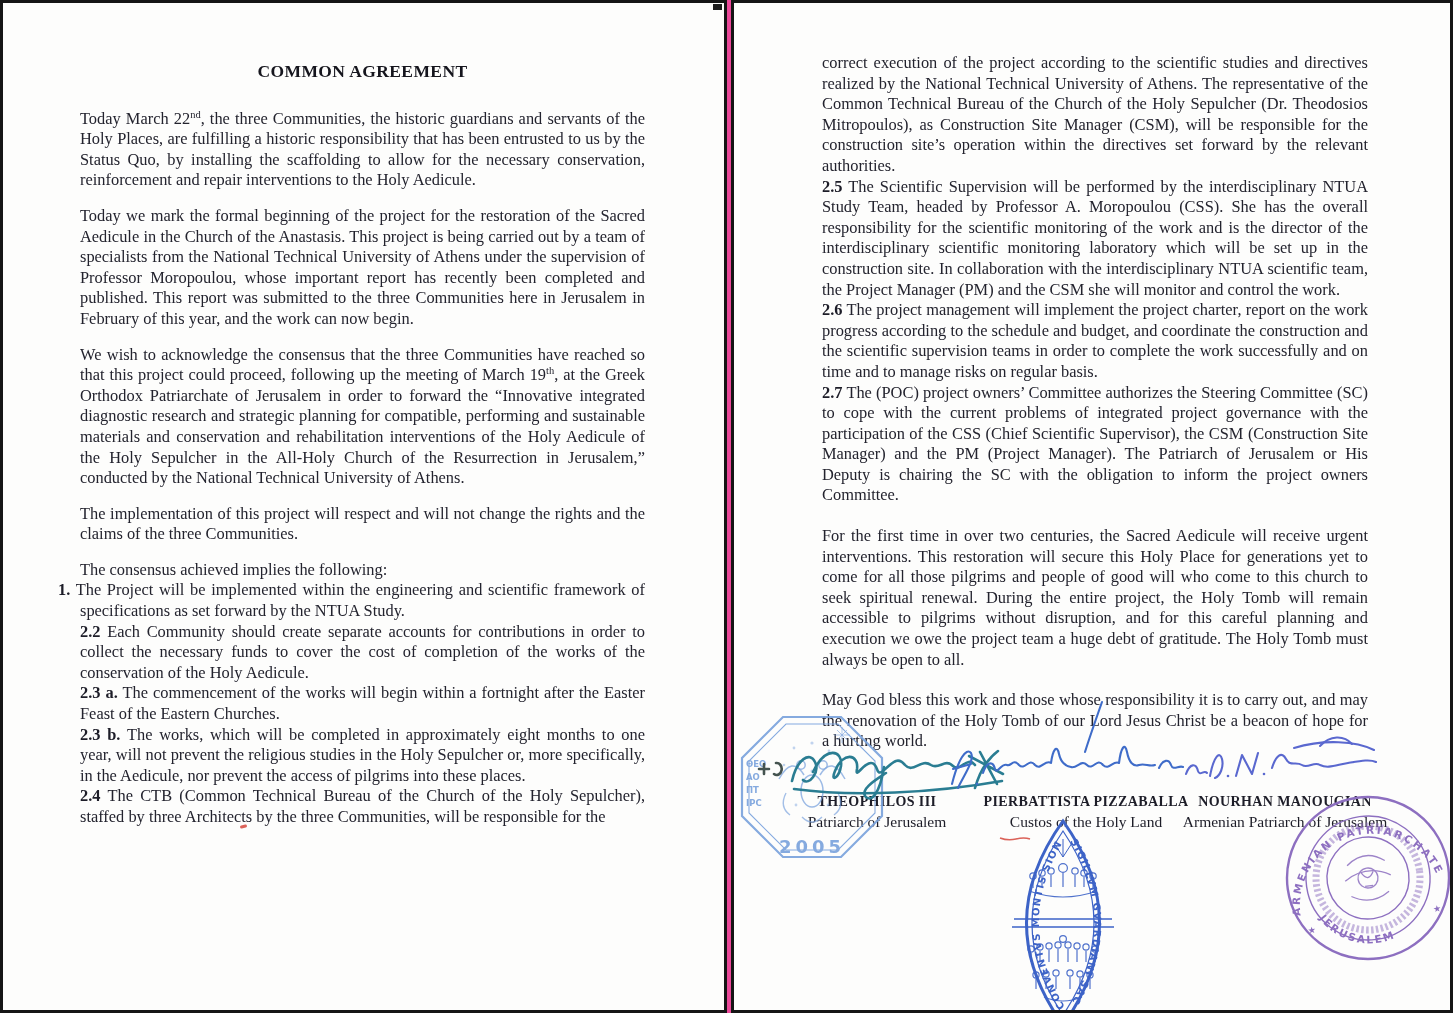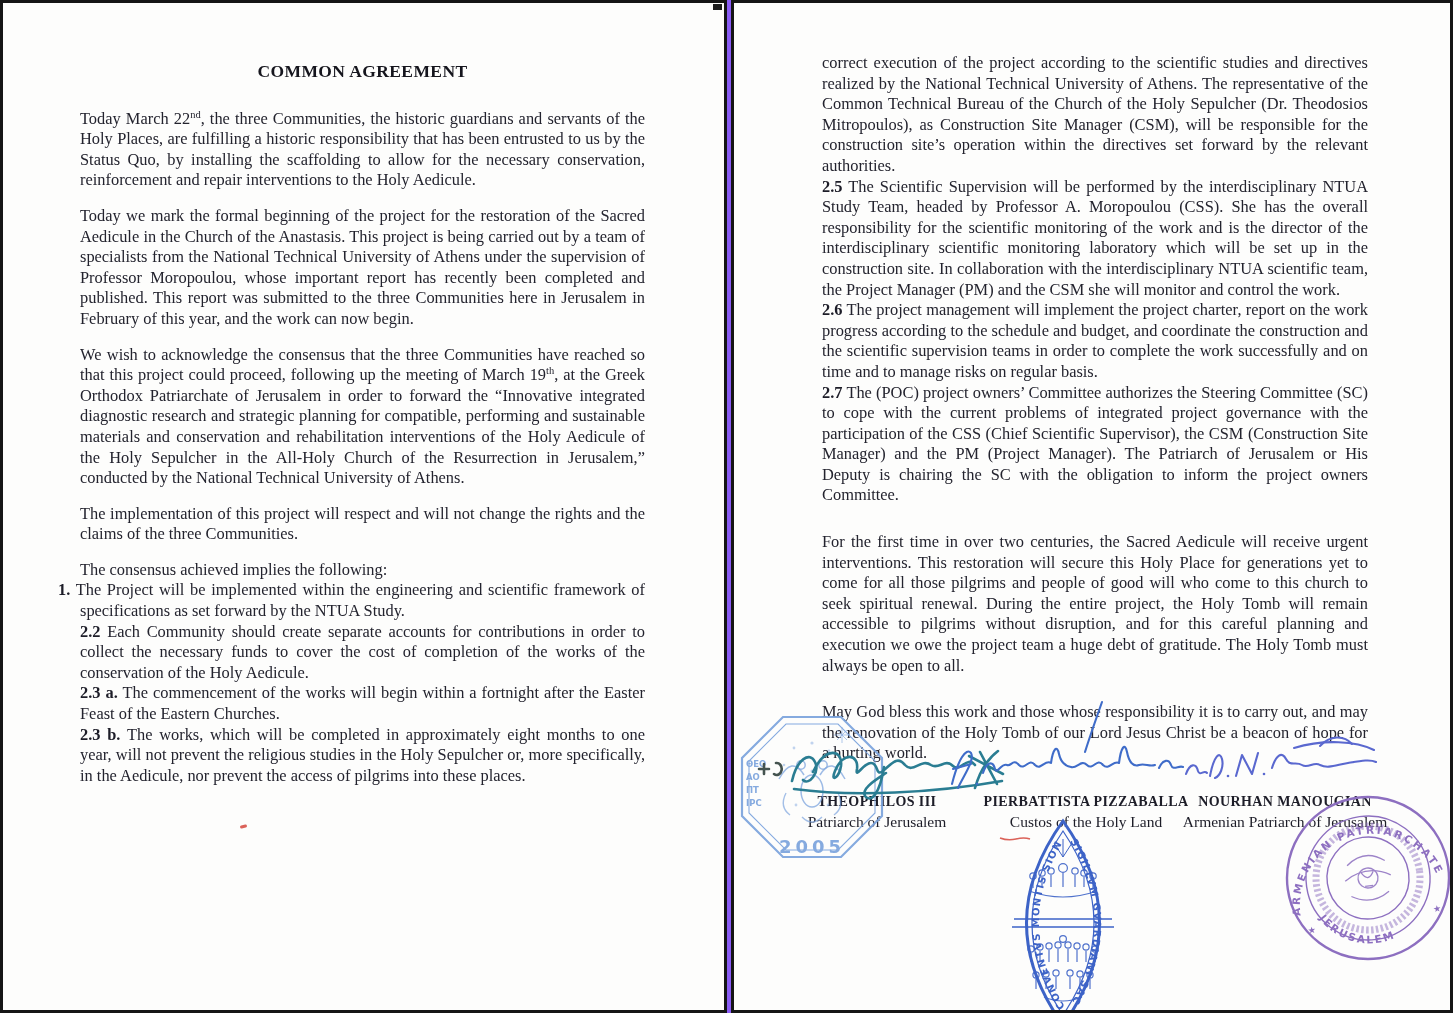--- a/index.html
+++ b/index.html
@@ -1,27 +1,27 @@
 <!DOCTYPE html>
 <html><head>
 <meta charset="utf-8">
 <style>
   html,body{margin:0;padding:0;}
   body{width:1453px;height:1013px;background:#ffffff;font-family:"Liberation Serif", serif;}
-  .canvas{position:relative;width:1453px;height:1013px;background:#8b5cf6;overflow:hidden;}
+  .canvas{position:relative;width:1453px;height:1013px;background:#ec4899;overflow:hidden;}
   .page{position:absolute;top:0;height:1013px;background:#fdfdfc;border:3px solid #151515;box-sizing:border-box;overflow:hidden;}
   .page-left{left:0;width:727px;}
   .page-right{left:731px;width:722px;}
   .text-col{position:relative;color:#23232e;font-size:16.4px;line-height:20.6px;text-align:justify;}
   .page-left .text-col{padding:58px 79px 0 77px;}
   .page-right .text-col{padding:50px 82px 0 88px;}
   .doc-title{text-align:center;font-weight:bold;font-size:17.5px;letter-spacing:.4px;color:#15151d;margin:0 0 27px 0;}
   p.doc{margin:0;}
   p.gap-after{margin-bottom:15px;}
-  p.gap-before{margin-top:26px;}
+  p.gap-before{margin-top:20px;}
   .num-item{margin-left:42px;text-indent:-22px;}
   .mk{font-weight:bold;color:#1d1d28;}
   sup{vertical-align:super;font-size:10.5px;line-height:0;}
   .corner-mark{position:absolute;top:1px;right:2px;width:9px;height:6px;background:#1c1c1c;}
   .red-fleck{position:absolute;left:237px;top:822px;width:7px;height:3px;background:#d23b2f;border-radius:2px;opacity:.8;transform:rotate(-12deg);}
   .sign-block{position:absolute;left:0;top:791px;width:716px;height:70px;}
   .sig-col{position:absolute;top:0;transform:translateX(-50%);text-align:center;white-space:nowrap;color:#1d1d28;}
   .sig-name{font-weight:bold;font-size:14px;letter-spacing:.4px;}
   .sig-title{font-size:15.5px;margin-top:3px;font-weight:normal;}
   .overlay{position:absolute;left:0;top:0;pointer-events:none;}
@@ -46,20 +46,21 @@
 
       <p class="doc gap-after">The implementation of this project will respect and will not change the rights and the claims of the three Communities.</p>
 
       <p class="doc">The consensus achieved implies the following:</p>
 
       <p class="doc num-item"><b class="mk">1.</b> <span>The Project will be implemented within the engineering and scientific framework of specifications as set forward by the NTUA Study.</span></p>
 
       <p class="doc"><b class="mk">2.2</b> <span>Each Community should create separate accounts for contributions in order to collect the necessary funds to cover the cost of completion of the works of the conservation of the Holy Aedicule.</span></p>
       <p class="doc"><b class="mk">2.3 a.</b> <span>The commencement of the works will begin within a fortnight after the Easter Feast of the Eastern Churches.</span></p>
       <p class="doc"><b class="mk">2.3 b.</b> <span>The works, which will be completed in approximately eight months to one year, will not prevent the religious studies in the Holy Sepulcher or, more specifically, in the Aedicule, nor prevent the access of pilgrims into these places.</span></p>
+      <p class="doc"><b class="mk">2.4</b> <span>The CTB (Common Technical Bureau of the Church of the Holy Sepulcher), staffed by three Architects by the three Communities, will be responsible for the</span></p>
     </div>
   </div>
 
   <div class="page page-right">
     <div class="text-col">
       <p class="doc">correct execution of the project according to the scientific studies and directives realized by the National Technical University of Athens. The representative of the Common Technical Bureau of the Church of the Holy Sepulcher (Dr. Theodosios Mitropoulos), as Construction Site Manager (CSM), will be responsible for the construction site’s operation within the directives set forward by the relevant authorities.</p>
 
       <p class="doc"><b class="mk">2.5</b> <span>The Scientific Supervision will be performed by the interdisciplinary NTUA Study Team, headed by Professor A. Moropoulou (CSS). She has the overall responsibility for the scientific monitoring of the work and is the director of the interdisciplinary scientific monitoring laboratory which will be set up in the construction site. In collaboration with the interdisciplinary NTUA scientific team, the Project Manager (PM) and the CSM she will monitor and control the work.</span></p>
       <p class="doc"><b class="mk">2.6</b> <span>The project management will implement the project charter, report on the work progress according to the schedule and budget, and coordinate the construction and the scientific supervision teams in order to complete the work successfully and on time and to manage risks on regular basis.</span></p>
       <p class="doc"><b class="mk">2.7</b> <span>The (POC) project owners’ Committee authorizes the Steering Committee (SC) to cope with the current problems of integrated project governance with the participation of the CSS (Chief Scientific Supervisor), the CSM (Construction Site Manager) and the PM (Project Manager). The Patriarch of Jerusalem or His Deputy is chairing the SC with the obligation to inform the project owners Committee.</span></p>

